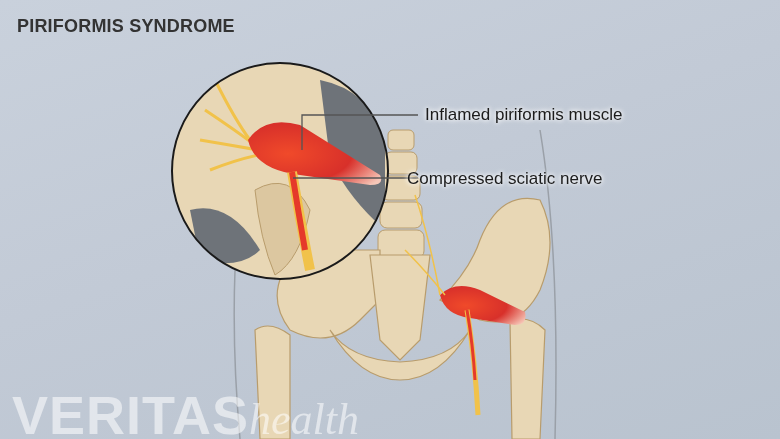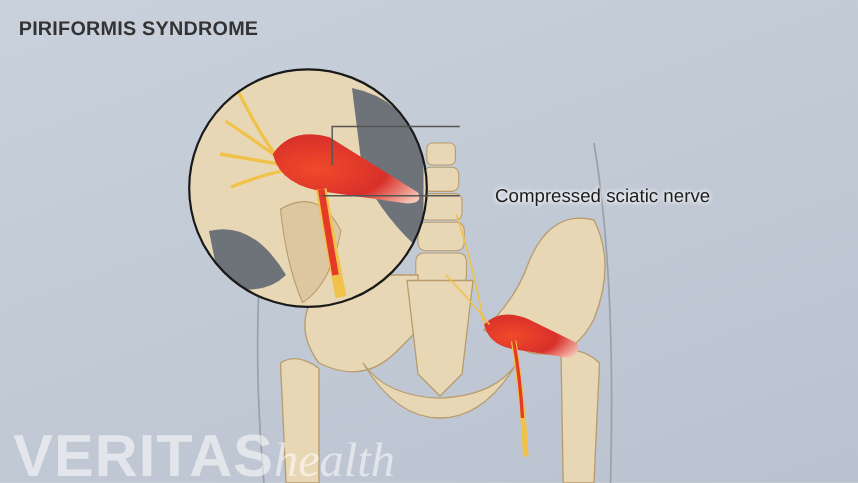--- a/index.html
+++ b/index.html
@@ -3,21 +3,21 @@
 <meta charset="utf-8">
 <style>
   html,body{margin:0;padding:0;}
   body{width:780px;height:439px;overflow:hidden;position:relative;
        background:linear-gradient(160deg,#c9d1dc 0%,#c2cad6 45%,#b9c3cf 100%);
        font-family:"Liberation Sans",sans-serif;}
   .stage{position:absolute;left:0;top:0;width:780px;height:439px;}
   .title{position:absolute;left:17px;top:16px;font-size:18px;font-weight:bold;color:#333333;letter-spacing:0.2px;}
   .label{position:absolute;font-size:17px;color:#1c1c1c;text-shadow:0 0 4px #fff,0 0 6px #fff;}
   .lbl1{left:425px;top:105px;}
-  .lbl2{left:450px;top:169px;}
+  .lbl2{left:407px;top:169px;}
   .logo{position:absolute;left:12px;top:384px;color:rgba(255,255,255,0.55);}
   .logo .v{font-size:54px;font-weight:bold;letter-spacing:1px;font-family:"Liberation Sans",sans-serif;}
   .logo .h{font-size:44px;font-style:italic;font-family:"Liberation Serif",serif;}
   svg{position:absolute;left:0;top:0;}
 </style>
 </head>
 <body>
 
 <div class="stage">
 <svg width="780" height="439" viewBox="0 0 780 439">
@@ -72,18 +72,19 @@
     <path d="M292 172 Q300 220 310 270" stroke="#f1c24a" stroke-width="10" fill="none"></path>
     <path d="M292 172 Q298 210 305 250" stroke="#e53a2a" stroke-width="6" fill="none"></path>
   </g>
   <circle cx="280" cy="171" r="108" fill="none" stroke="#1a1a1a" stroke-width="2"></circle>
 
   <polyline points="302,150 302,115 418,115" fill="none" stroke="#555" stroke-width="1.3"></polyline>
   <polyline points="293,178 418,178" fill="none" stroke="#555" stroke-width="1.3"></polyline>
 </svg>
 
 <div class="title">PIRIFORMIS SYNDROME</div>
+<div class="label lbl1">Inflamed piriformis muscle</div>
 <div class="label lbl2">Compressed sciatic nerve</div>
 
 <div class="logo">
   <span class="v">VERITAS</span><span class="h">health</span>
 </div>
 </div>
 
 </body></html>

